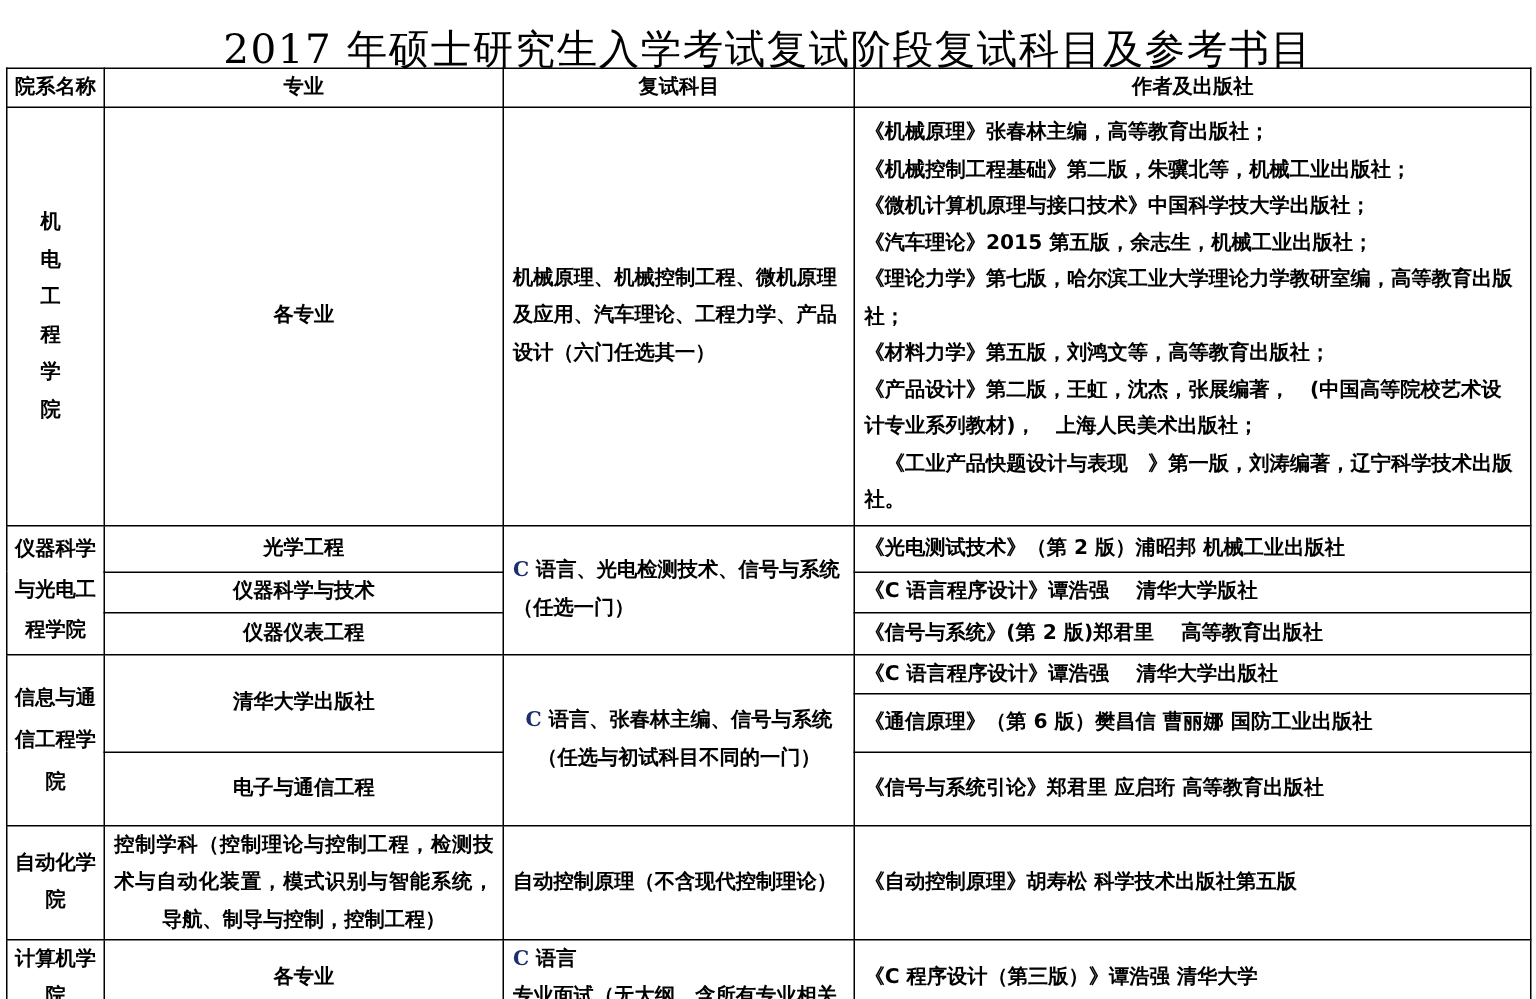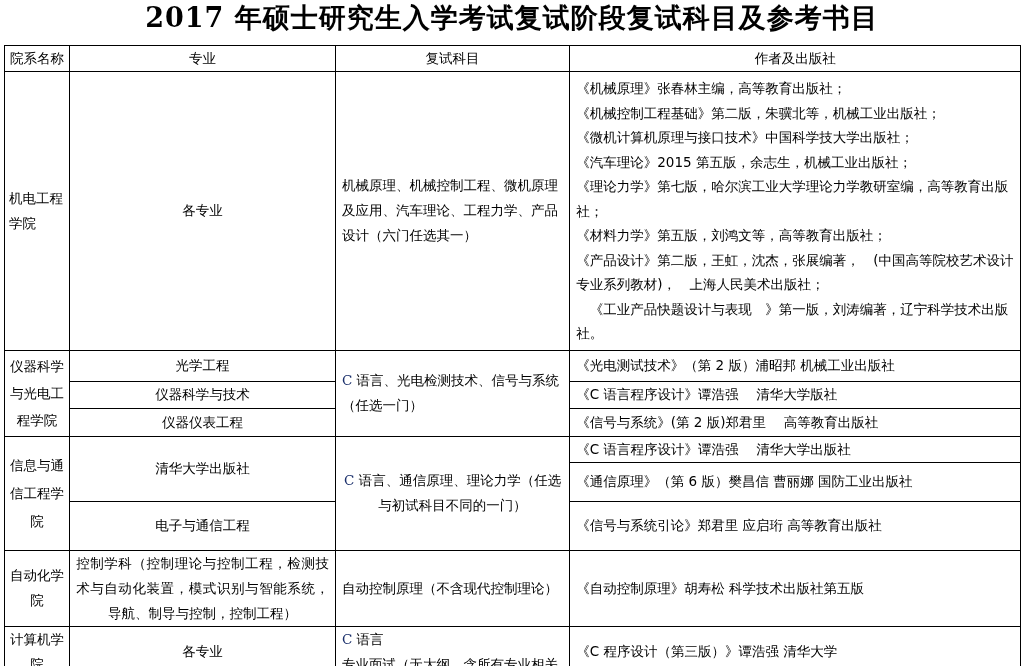--- a/index.html
+++ b/index.html
@@ -1,24 +1,24 @@
 <!DOCTYPE html>
 <html><head>
 <meta charset="utf-8">
 <style>
   html, body { margin: 0; padding: 0; background: #ffffff; }
   body { width: 1024px; height: 666px; overflow: hidden; position: relative;
          font-family: "DejaVu Sans", "Liberation Sans", sans-serif; color: #000; }
-  .title { position: absolute; left: 0; top: 0; width: 1024px; text-align: center;
-           font-family: "DejaVu Serif", "Liberation Serif", serif; font-weight: bold;
+  .title { position: absolute; left: 0; top: 16px; width: 1024px; text-align: center;
+           font-family: "DejaVu Serif", "Liberation Serif", serif; font-weight: normal;
            font-size: 27px; line-height: 36px; letter-spacing: 1px; }
   table.grid { position: absolute; left: 4px; top: 45px; width: 1017px; border-collapse: collapse;
                table-layout: fixed; font-size: 13.5px; }
   table.grid td, table.grid th { border: 1.3px solid #000; padding: 0 6px; vertical-align: middle;
-               font-weight: normal; line-height: 25px; word-break: break-all; }
+               font-weight: bold; line-height: 25px; word-break: break-all; }
   table.grid th { height: 25px; text-align: center; font-size: 13.5px; }
   .c1 { width: 62px; }
   .c2 { width: 253px; }
   .c3 { width: 223px; }
   .c4 { width: 429px; }
   .center { text-align: center; }
   .left { text-align: left; }
   .cl { color: #1a2f6b; font-family: "DejaVu Serif", "Liberation Serif", serif; }
   .books div { line-height: 24.5px; }
 </style>
@@ -36,21 +36,21 @@
   </colgroup>
   <tbody>
       <tr>
     <th style="padding:0 2px;">院系名称</th>
     <th>专业</th>
     <th>复试科目</th>
     <th>作者及出版社</th>
   </tr>
 
   <tr style="height:266px;">
-    <td class="left" style="padding:0 4px;">机电工程学院</td>
+    <td class="left" style="padding:0 22px;">机电工程学院</td>
     <td class="center">各专业</td>
     <td class="left">机械原理、机械控制工程、微机原理及应用、汽车理论、工程力学、产品设计（六门任选其一）</td>
     <td class="left books" style="padding:4px 6px;margin-left:16px;">
       <div>《机械原理》张春林主编，高等教育出版社；</div>
       <div>《机械控制工程基础》第二版，朱骥北等，机械工业出版社；</div>
       <div>《微机计算机原理与接口技术》中国科学技大学出版社；</div>
       <div>《汽车理论》2015 第五版，余志生，机械工业出版社；</div>
       <div>《理论力学》第七版，哈尔滨工业大学理论力学教研室编，高等教育出版社；</div>
       <div>《材料力学》第五版，刘鸿文等，高等教育出版社；</div>
       <div>《产品设计》第二版，王虹，沈杰，张展编著，　(中国高等院校艺术设计专业系列教材)，　上海人民美术出版社；</div>
@@ -72,21 +72,21 @@
   </tr>
   <tr style="height:28px;">
     <td class="center">仪器仪表工程</td>
     <td class="left">《信号与系统》(第 2 版)郑君里　 高等教育出版社</td>
   </tr>
 
   <tr style="height:25px;">
     <td class="center" rowspan="3" style="padding:0 4px; line-height:28px;">信息与通信工程学院</td>
     <td class="center" rowspan="2">清华大学出版社</td>
     <td class="left" rowspan="3" style="text-align:center;">
-      <span class="cl">C</span><span> 语言、通信原理、理论力学（任选与初试科目不同的一门）</span>
+      <span class="cl">C</span><span> 语言、张春林主编、信号与系统（任选与初试科目不同的一门）</span>
     </td>
     <td class="left">《C 语言程序设计》谭浩强　 清华大学出版社</td>
   </tr>
   <tr style="height:39px;">
     <td class="left">《通信原理》（第 6 版）樊昌信 曹丽娜 国防工业出版社</td>
   </tr>
   <tr style="height:49px;">
     <td class="center">电子与通信工程</td>
     <td class="left">《信号与系统引论》郑君里 应启珩 高等教育出版社</td>
   </tr>

